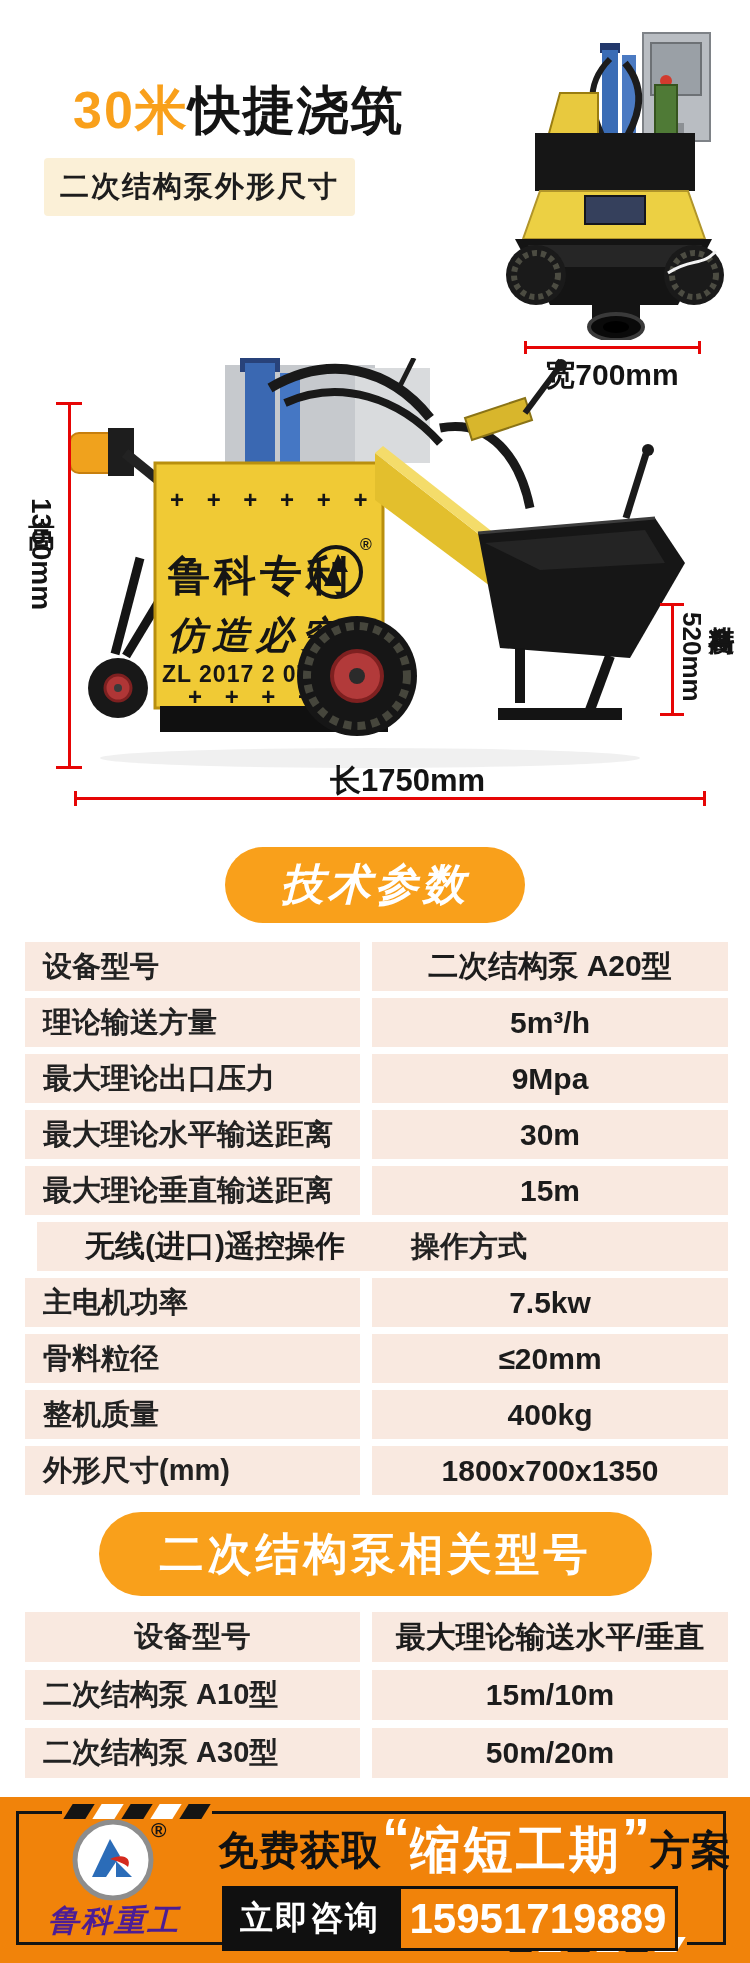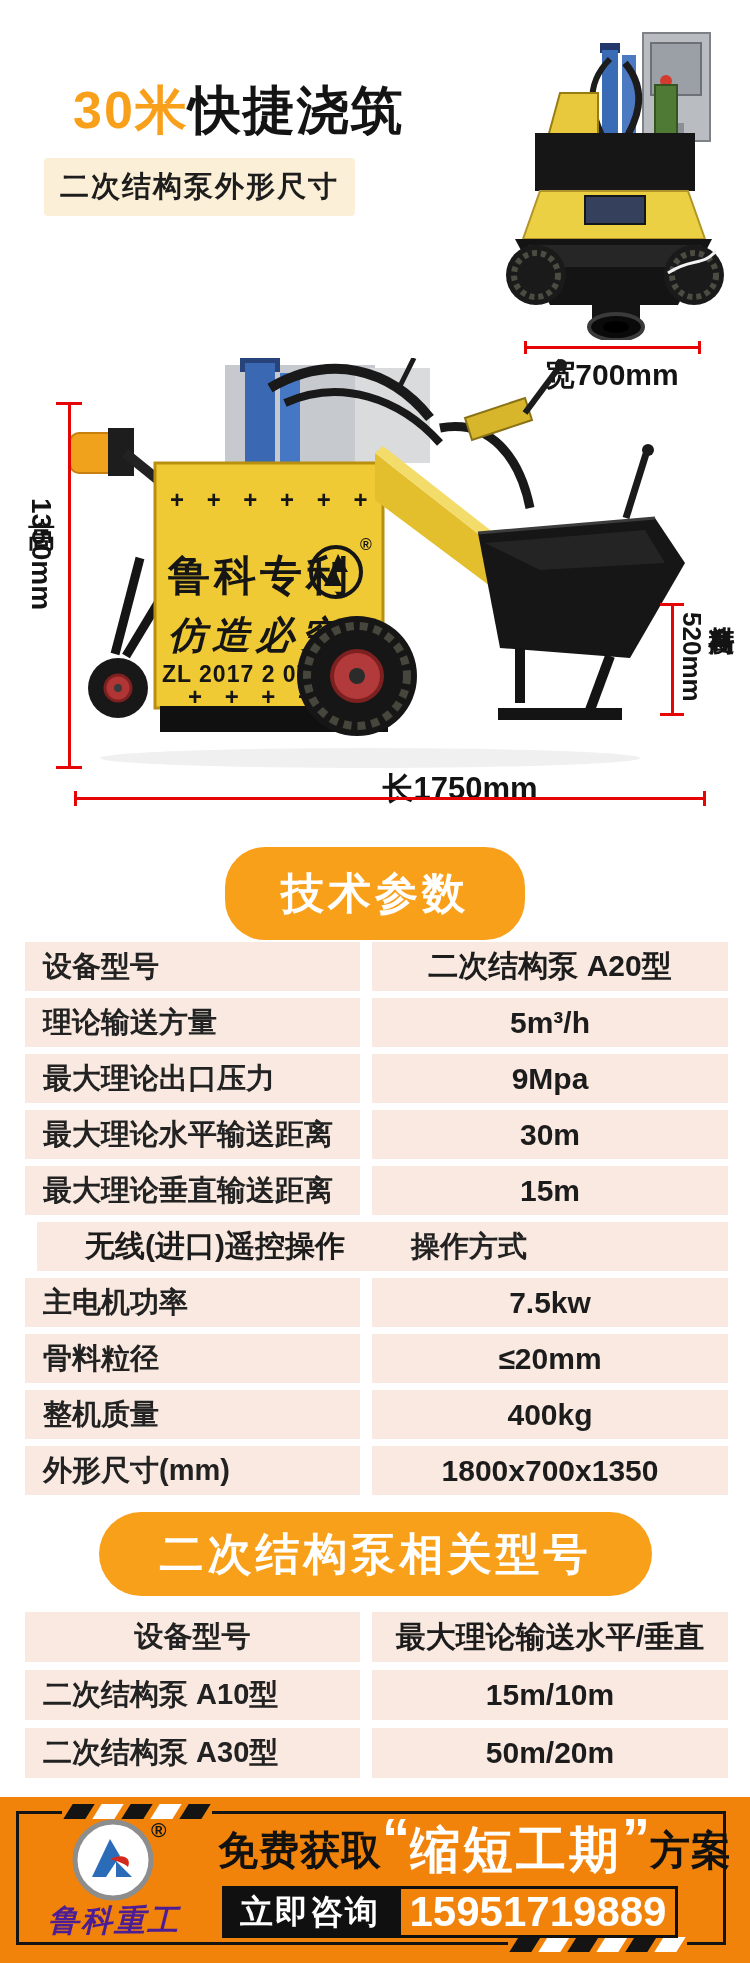--- a/index.html
+++ b/index.html
@@ -21,27 +21,27 @@
   
   .dim-red{background:#E60505;position:absolute;}
   .hline{height:3px;}
   .vline{width:3px;}
   .dim-label{position:absolute;color:#141414;font-weight:600;white-space:nowrap;}
   .vert{writing-mode:vertical-rl;text-orientation:mixed;}
   #dim-width-label{left:502px;top:355px;width:220px;text-align:center;font-size:30px;}
   #dim-height-label{left:22px;top:498px;font-size:28px;}
   #dim-hopper-value{left:676px;top:612px;font-size:26px;}
   #dim-hopper-text{left:705px;top:606px;font-size:26px;}
-  #dim-length-label{left:330px;top:760px;width:260px;text-align:center;font-size:31px;margin-top:8px;}
+  #dim-length-label{left:330px;top:760px;width:260px;font-size:31px;}
   
   .pill{
     position:absolute;background:#F9A01B;color:#ffffff;display:flex;align-items:center;justify-content:center;
     font-weight:800;letter-spacing:4px;white-space:nowrap;
   }
-  #pill-specs{left:225px;top:847px;width:300px;height:93px;border-radius:40px;font-size:43px;}
+  #pill-specs{left:225px;top:847px;width:300px;height:76px;border-radius:40px;font-size:43px;font-style:italic;}
   #pill-models{left:99px;top:1512px;width:553px;height:84px;border-radius:43px;font-size:44px;}
   
   .tbl{position:absolute;left:25px;width:703px;display:flex;flex-direction:column;}
   #spec-table{top:942px;}
   #model-table{top:1612px;}
   .trow{display:flex;margin-bottom:7px;}
   .cell{background:#F9E9E0;display:flex;align-items:center;box-sizing:border-box;height:49px;}
   .cell.l{width:335px;padding-left:18px;font-size:29px;font-weight:700;color:#222;}
   .cell.r{flex:1;margin-left:12px;justify-content:center;font-size:30px;font-weight:600;color:#1c1c1c;}
   #model-table .cell{height:50px;}
@@ -60,21 +60,21 @@
   .logo-svg{position:absolute;left:70px;top:20px;width:86px;height:86px;}
   .reg-mark{position:absolute;left:151px;top:21px;font-size:21px;font-weight:700;color:#141414;}
   .brand{
     position:absolute;left:36px;top:103px;width:156px;text-align:center;font-size:31px;font-weight:700;
     font-family:"DejaVu Serif","Liberation Serif",serif;font-style:italic;color:#4c1d95;white-space:nowrap;letter-spacing:2px;
   }
   .headline{position:absolute;left:225px;top:21px;width:500px;height:64px;display:flex;align-items:center;justify-content:center;white-space:nowrap;}
   .hd-black{font-size:40px;font-weight:900;color:#111;letter-spacing:1px;}
   .hd-quote{font-size:56px;font-weight:900;color:#ffffff;transform:translateY(-12px);line-height:1;}
   .hd-white{font-size:50px;font-weight:900;color:#ffffff;letter-spacing:3px;}
-  .cta-bar{position:absolute;left:222px;top:89px;height:52px;display:flex;}
+  .cta-bar{position:absolute;left:222px;top:89px;height:65px;display:flex;}
   .cta-btn{width:176px;background:#101010;color:#ffffff;font-size:33px;font-weight:700;display:flex;align-items:center;justify-content:center;letter-spacing:2px;}
   .phone-box{width:280px;background:#F1830A;border:3px solid #101010;box-sizing:border-box;color:#ffffff;font-size:42px;font-weight:900;display:flex;align-items:center;justify-content:center;}
 </style>
 </head>
 <body>
 
 <div class="page">
 
   <div class="title">
     <span class="hl">30米</span><span class="rest">快捷浇筑</span>

